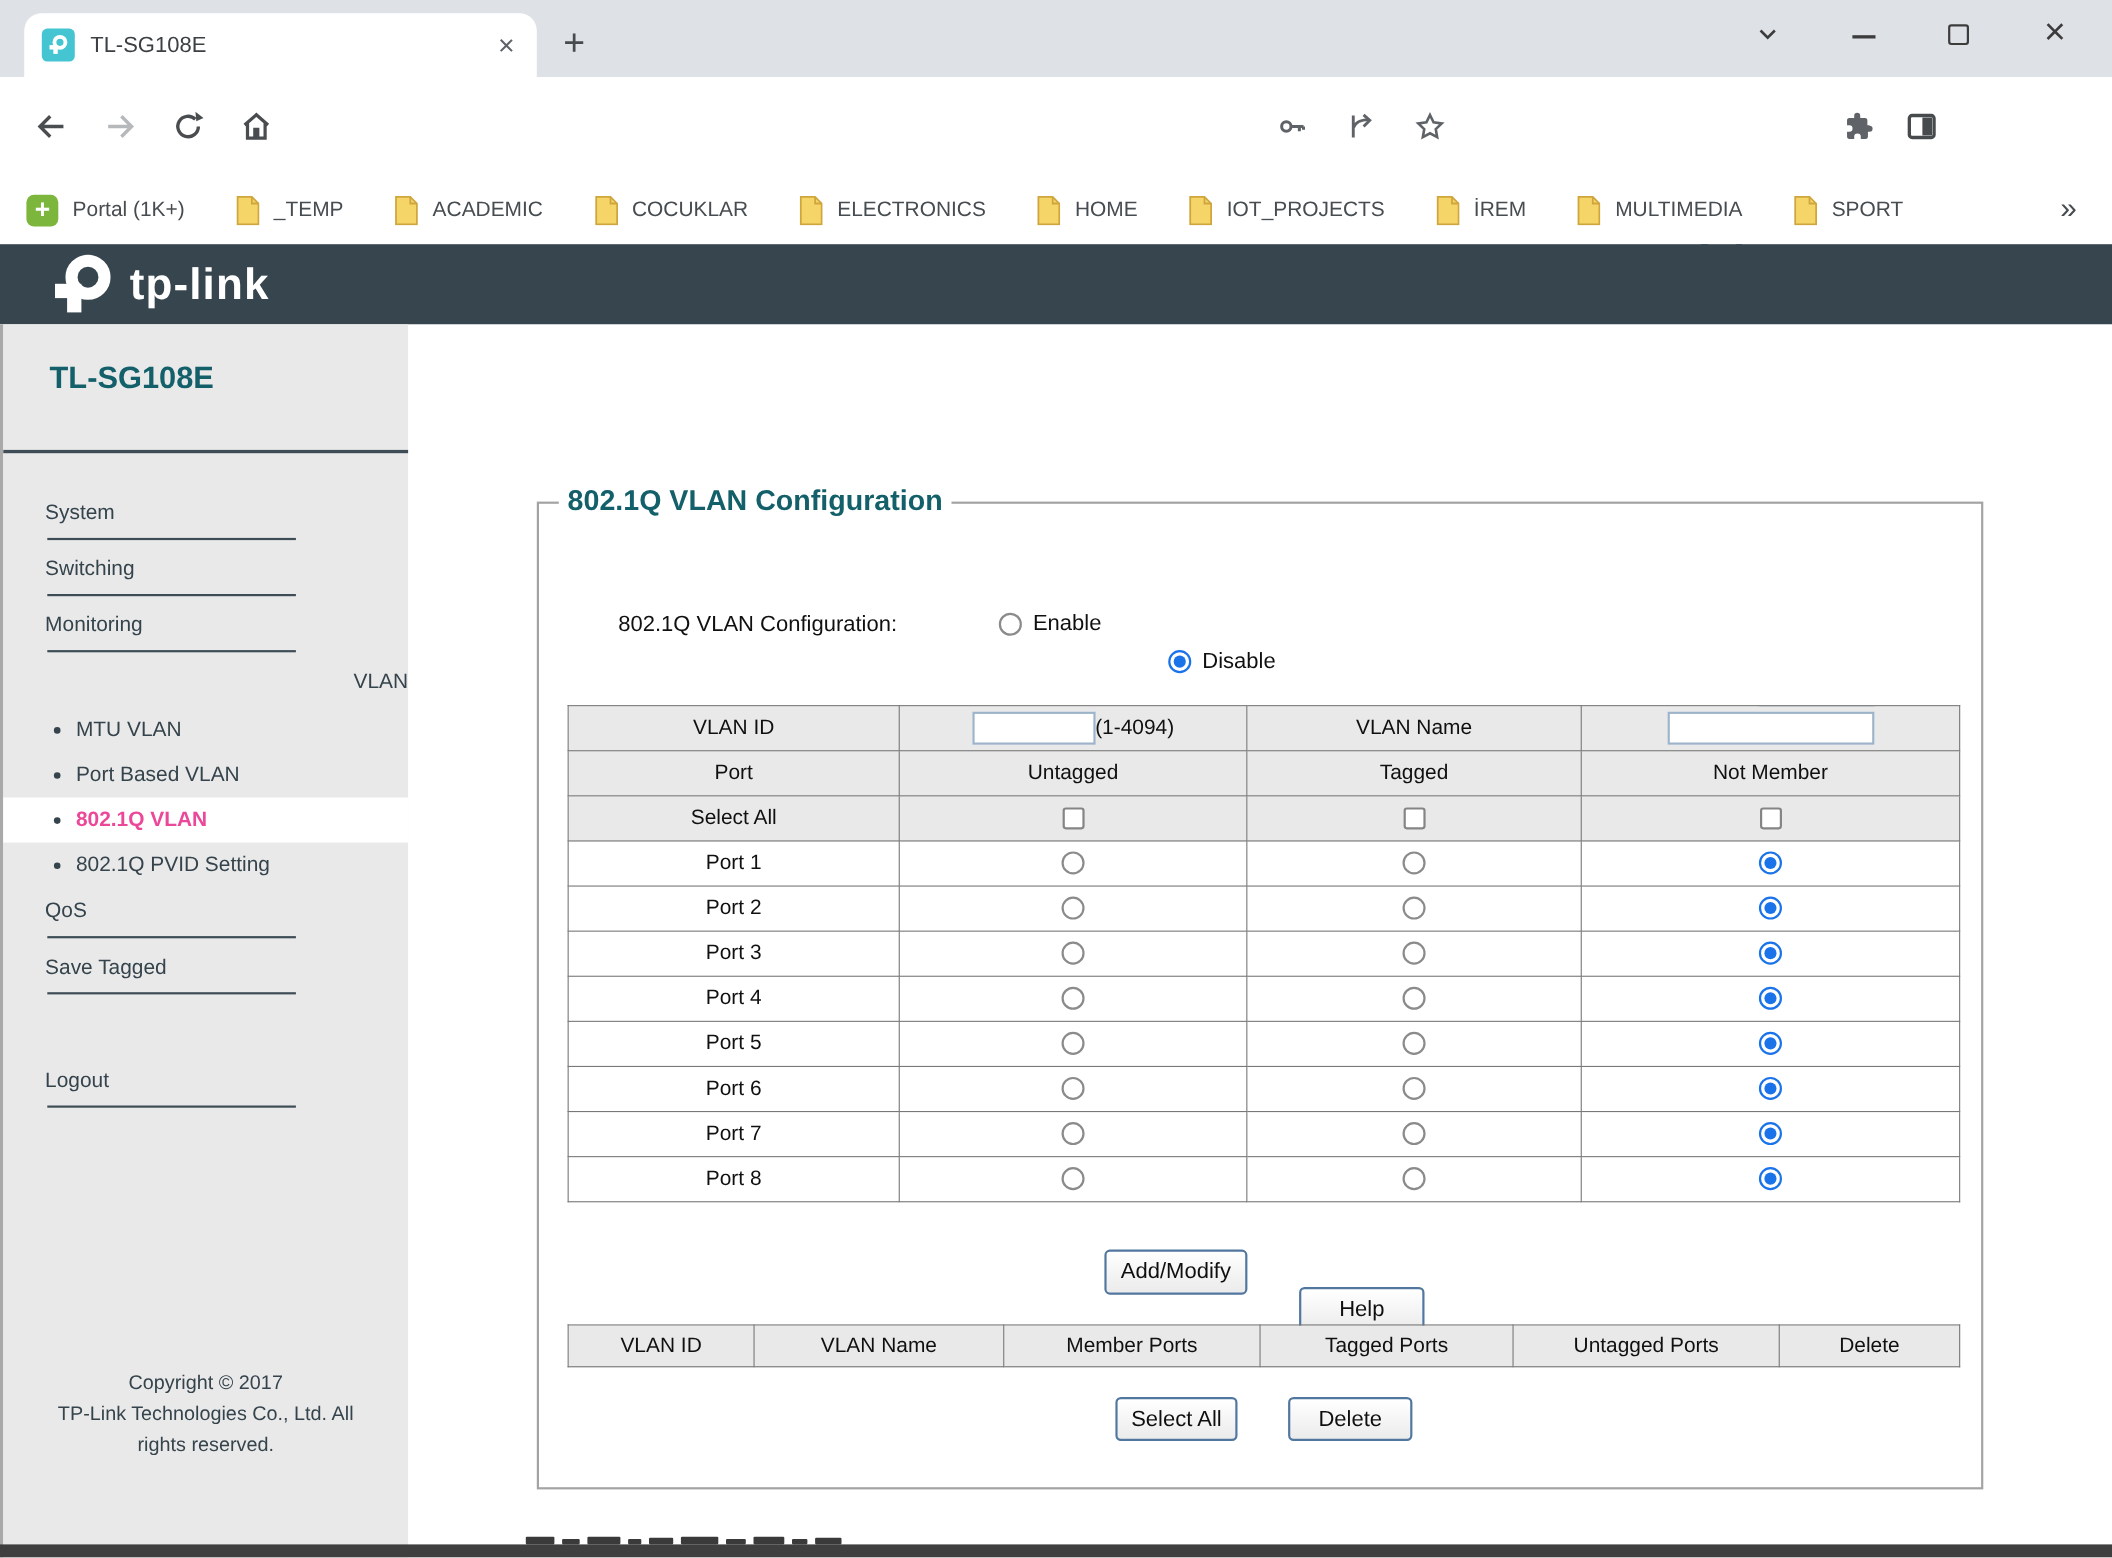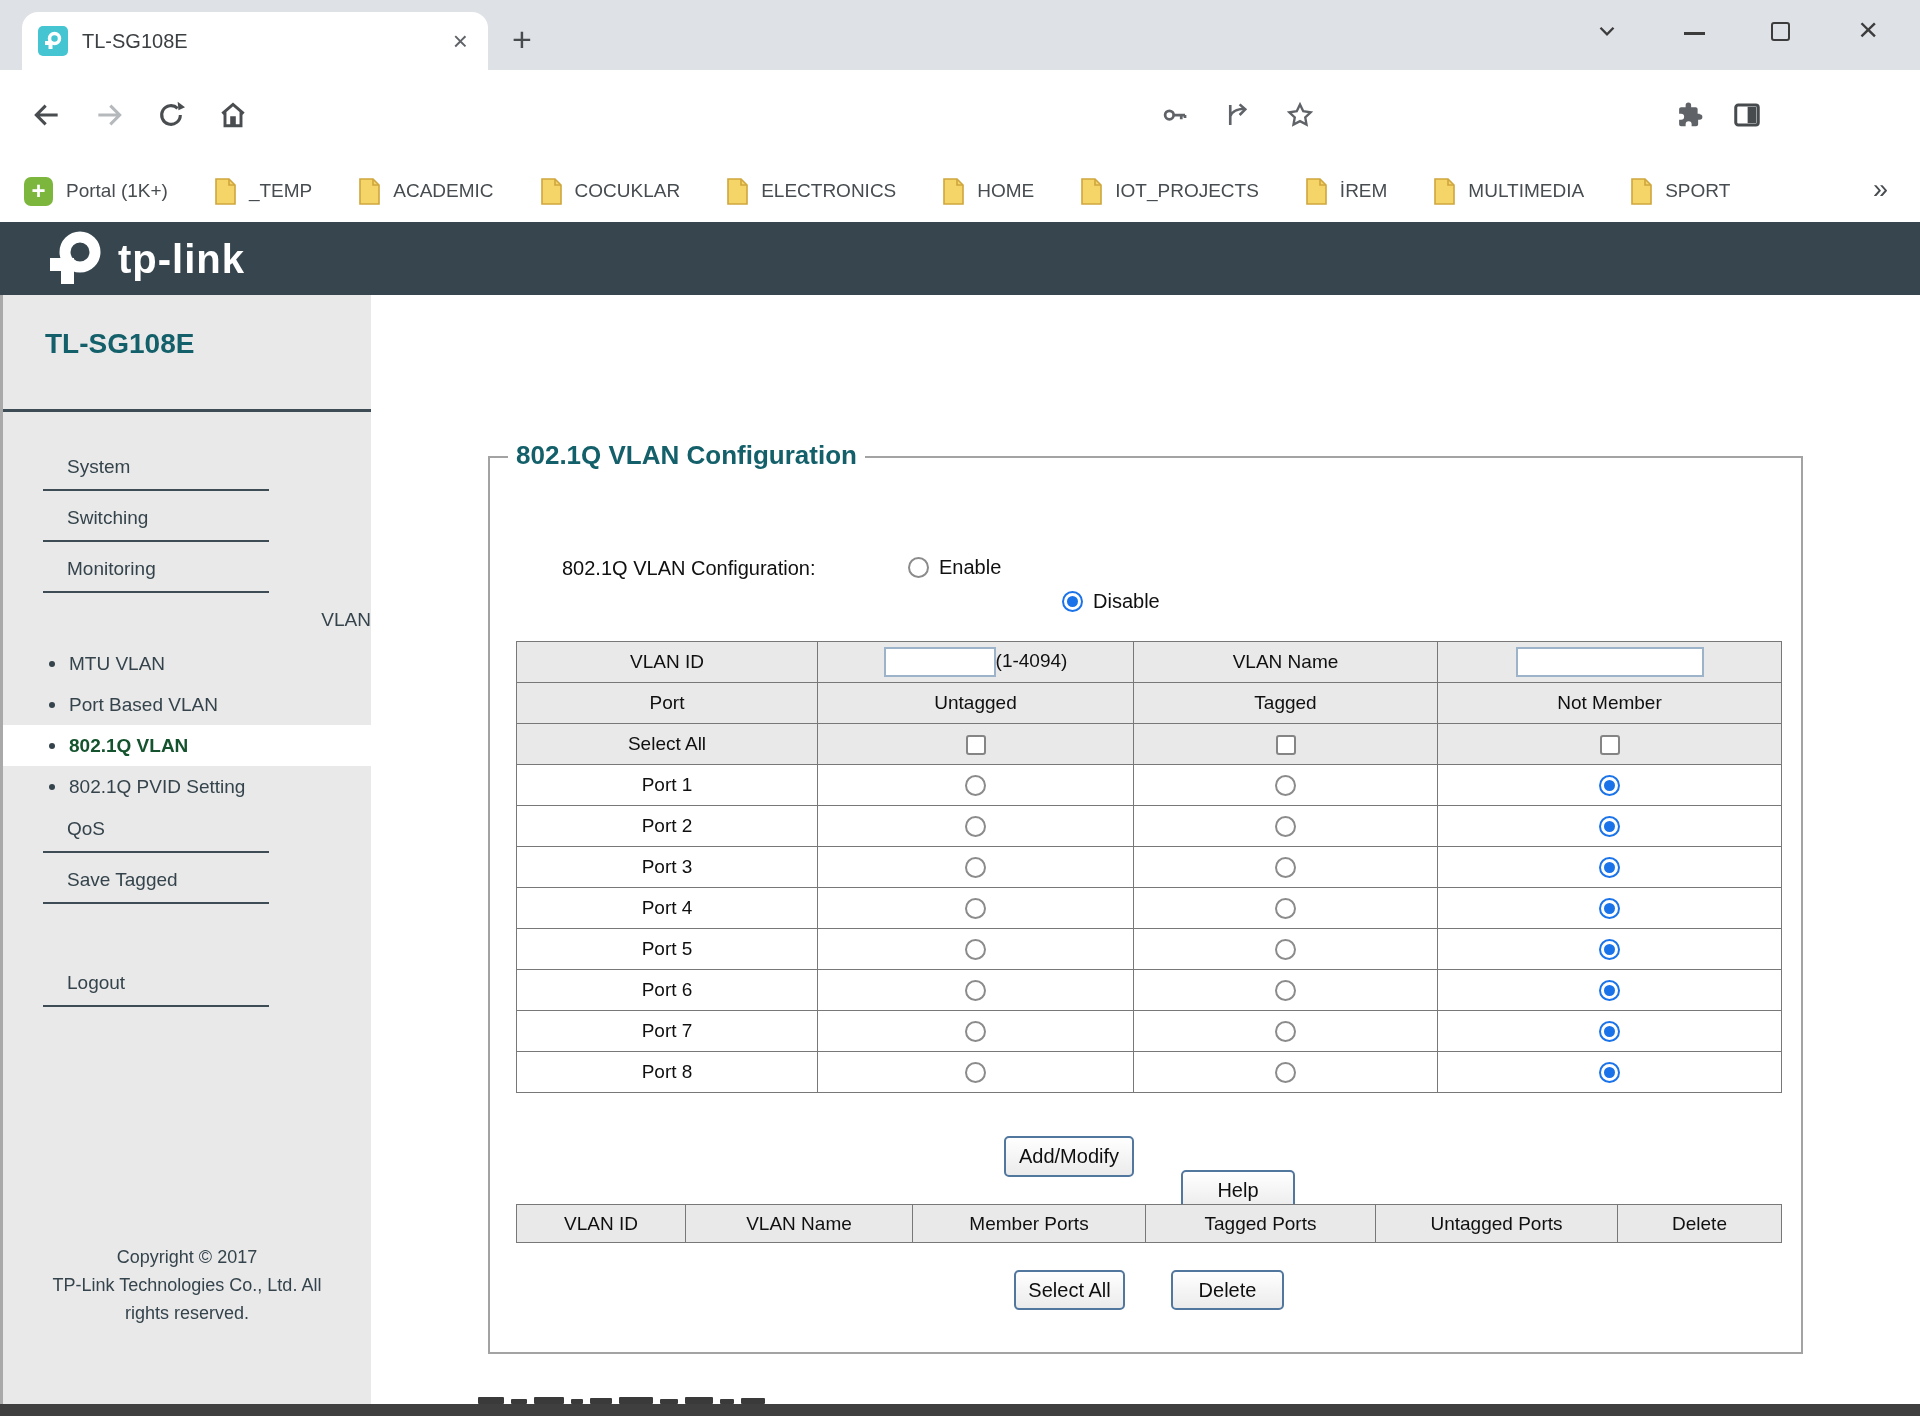--- a/index.html
+++ b/index.html
@@ -54,30 +54,30 @@
   .logo-text { color:#fff; font-size:40px; font-weight:bold; letter-spacing:1px; margin-left:8px; }
 
   
   .page { position:absolute; left:0; top:295px; width:1920px; height:1121px; background:#fff; border-left:3px solid #a9a9a9; }
   .sidebar { position:absolute; left:0; top:0; width:368px; height:1121px; background:#e9e9e9; }
   .dev-title { position:absolute; left:42px; top:33px; font-size:28px; font-weight:bold; color:#14606a; }
   .dev-rule { position:absolute; left:0; top:114px; width:368px; height:3px; background:#3e4d55; }
 
   .menu { position:absolute; left:0; top:150px; width:368px; }
   .mi { position:relative; color:#35444c; font-size:19px; }
-  .mi .lbl { display:block; padding-left:64px; }
+  .mi .lbl { display:block; padding-left:38px; }
   .mi.section { height:51px; }
   .mi.section .lbl { line-height:44px; }
   .mi.section .rule { position:absolute; left:40px; top:44px; width:226px; height:2px; background:#3e4d55; }
   .mi.group { height:45px; }
   .mi.group .lbl { line-height:44px;text-align:right; }
   .mi.sub { height:41px; line-height:41px; }
   .mi.sub .bullet { position:absolute; left:46px; top:18px; width:6px; height:6px; border-radius:50%; background:#35444c; }
   .mi.sub .lbl { padding-left:66px; }
-  .mi.sub.active { background:#fff; font-weight:bold; color:#14532d; }
+  .mi.sub.active { background:#fff; font-weight:bold; color:#ec4899; }
   .mi.gap-before { margin-top:52px; }
 
   .copyright { position:absolute; left:0; top:948px; width:368px; text-align:center; font-size:18px; line-height:28px; color:#35444c; }
 
   
   .fieldset { position:absolute; left:485px; top:161px; width:1315px; height:898px; border:2px solid #a3a3a3; }
   .legend { position:absolute; left:18px; top:-18px; background:#fff; padding:0 8px; font-size:26px; font-weight:bold; color:#14606a; }
 
   .cfg-row { position:absolute; left:0; top:92px; width:100%; height:42px; }
   .cfg-label { position:absolute; left:72px; top:7px; font-size:20px; color:#101010;text-align:right; }

